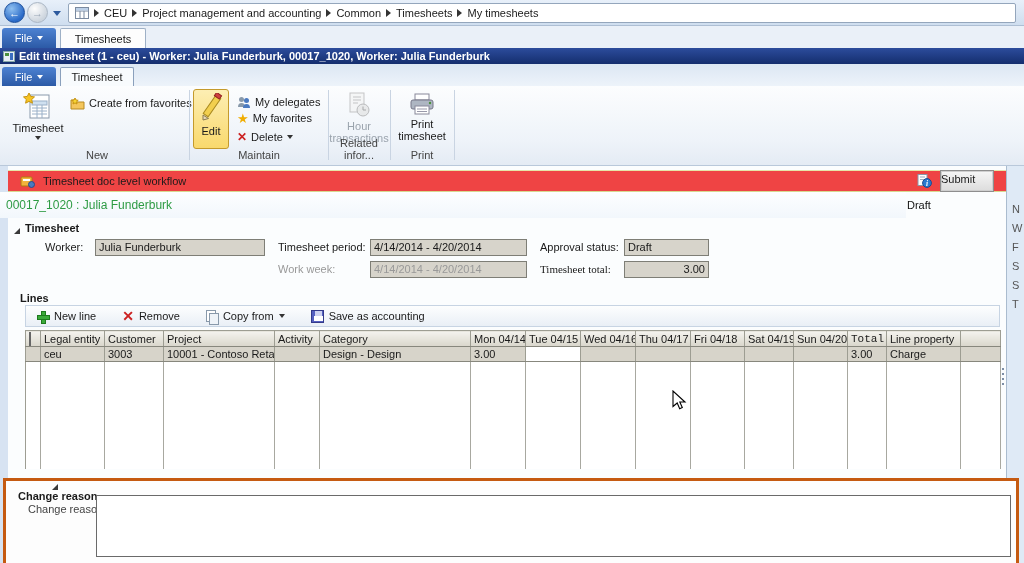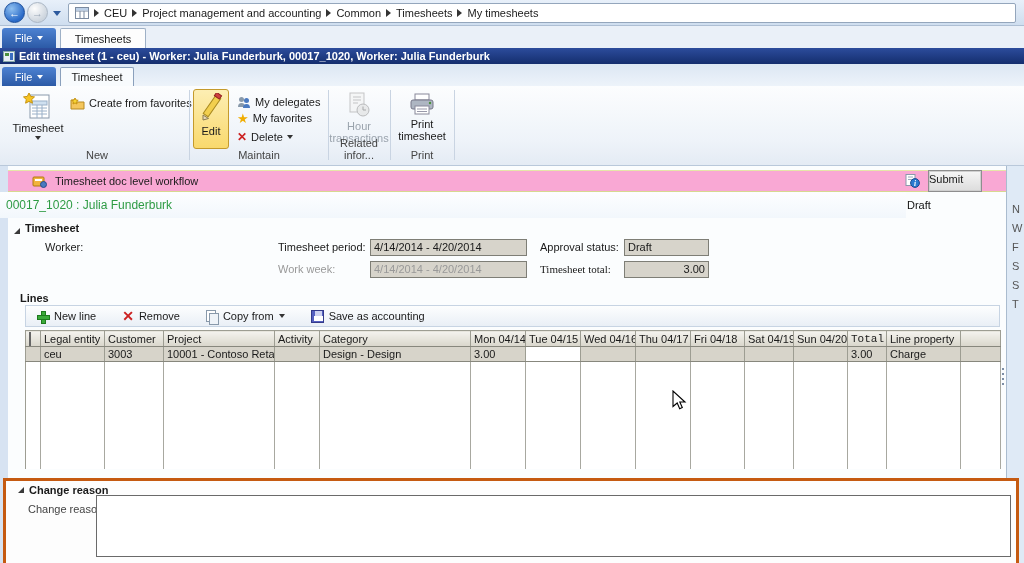--- a/index.html
+++ b/index.html
@@ -57,21 +57,21 @@
   .star { color:#f0ad00; font-size:13px; line-height:13px; }
   .redx { color:#cc2222; font-weight:bold; font-size:12px; line-height:12px; }
 
   
   .frame-left { position:absolute; left:0; top:166px; width:8px; height:397px; background:#d7e3f2; }
   .content-bg { position:absolute; left:8px; top:166px; width:998px; height:397px; background:#fbfdfe; }
   .frame-right-line { position:absolute; left:1006px; top:166px; width:1px; height:397px; background:#aabccf; }
   .factbox-strip { position:absolute; left:1007px; top:166px; width:17px; height:397px; background:#dfeaf6; overflow:hidden; padding:34px 0 0 5px; color:#555; line-height:19px; }
 
   
-  .workflow { position:absolute; left:8px; top:170px; width:998px; height:22px; background:#f9a8d4; border-top:1px solid #e6e6a8; border-bottom:1px solid #d8d890; display:flex; align-items:center; padding:0 24px; gap:8px; }
+  .workflow { position:absolute; left:8px; top:170px; width:998px; height:22px; background:#ef4444; border-top:1px solid #e6e6a8; border-bottom:1px solid #d8d890; display:flex; align-items:center; padding:0 12px; gap:8px; }
   .workflow .msg { flex:0 0 auto; }
   .workflow .spacer { flex:1; }
   .submit-btn { width:54px; height:22px; background:linear-gradient(#f6f6f6,#dcdcdc); border:1px solid #8e8e8e; box-shadow:0 0 0 1px #cfcfcf inset; text-align:left; line-height:16px; }
 
   
   .rec-head { position:absolute; left:0; top:192px; width:906px; height:26px; background:linear-gradient(#fdfeff,#f2f7fc); }
   .rec-title { position:absolute; left:6px; top:6px; font-size:12px; color:#2e9b44; }
   .rec-status { position:absolute; left:907px; top:7px; color:#111; }
 
   
@@ -103,21 +103,21 @@
   .grid th, .grid td { border-right:1px solid #9d9d92; padding:0 3px; font-weight:normal; text-align:left; overflow:hidden; white-space:nowrap; }
   .grid thead th { background:linear-gradient(#f4f3ee,#d9d6cb); border-bottom:1px solid #87877d; height:16px; border-top:1px solid #9d9d92; }
   .grid .datarow td { background:#d7d4ca; border-bottom:1px solid #87877d; height:15px; }
   .grid .datarow td.active-cell { background:#fff; }
   .grid .fillrow td { border-right:1px solid #a8a8a0; height:107px; background:#fff; }
   .grid th:first-child, .grid td:first-child { border-left:1px solid #9d9d92; }
   .sel-box { width:9px; height:9px; background:#fff; border:1px solid #666; }
 
   
   .change-box { position:absolute; left:3px; top:478px; width:1016px; height:90px; border:3px solid #c55a11; background:#fdfdfd; }
-  .change-box .sec-title { position:absolute; left:12px; top:3px; font-weight:bold; display:flex; align-items:center; }
+  .change-box .sec-title { position:absolute; left:12px; top:3px; font-weight:bold; display:flex; align-items:center;flex-direction:column; }
   .change-label { position:absolute; left:22px; top:22px; color:#444; }
   .change-text { position:absolute; left:90px; top:14px; width:915px; height:62px; background:#fff; border:1px solid #6a6a6a; resize:none; font-family:"Liberation Sans",sans-serif; }
 
   
   .grip { position:absolute; left:1001px; top:368px; width:4px; height:20px; display:flex; flex-direction:column; gap:3px; align-items:center; }
   .grip i { width:2px; height:2px; background:#7d8ea5; display:block; }
 
   .cursor { position:absolute; left:672px; top:390px; z-index:99; }
 </style>
 </head>
@@ -307,20 +307,21 @@
   <div class="rec-head">
     <span class="rec-title">00017_1020 : Julia Funderburk</span>
     <span class="rec-status">Draft</span>
   </div>
 
   <div class="sec-head" style="left:14px; top:222px;">
     <span class="expander"></span>
     <span>Timesheet</span>
   </div>
   <div class="flabel" style="left:45px; top:239px;">Worker:</div>
+  <div class="ffield" style="left:95px; top:239px; width:170px;">Julia Funderburk</div>
   <div class="flabel" style="left:278px; top:239px;">Timesheet period:</div>
   <div class="ffield" style="left:370px; top:239px; width:157px;">4/14/2014 - 4/20/2014</div>
   <div class="flabel gray-txt" style="left:278px; top:261px;">Work week:</div>
   <div class="ffield gray-txt" style="left:370px; top:261px; width:157px;">4/14/2014 - 4/20/2014</div>
   <div class="flabel" style="left:540px; top:239px;">Approval status:</div>
   <div class="ffield" style="left:624px; top:239px; width:85px;">Draft</div>
   <div class="flabel" style="left:540px; top:261px;font-family:Liberation Serif, serif;">Timesheet total:</div>
   <div class="ffield num" style="left:624px; top:261px; width:85px;">3.00</div>
 
   <div class="sec-head" style="left:20px; top:292px;">

